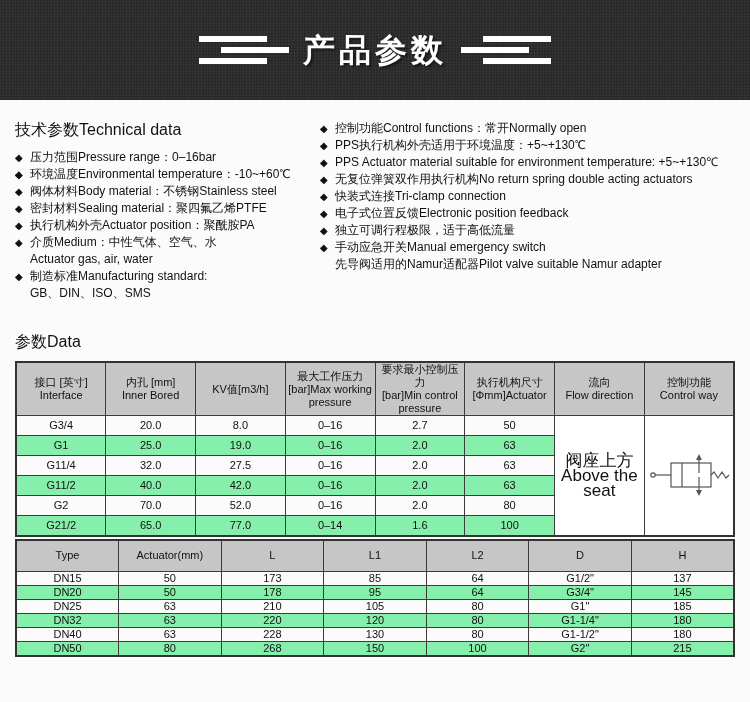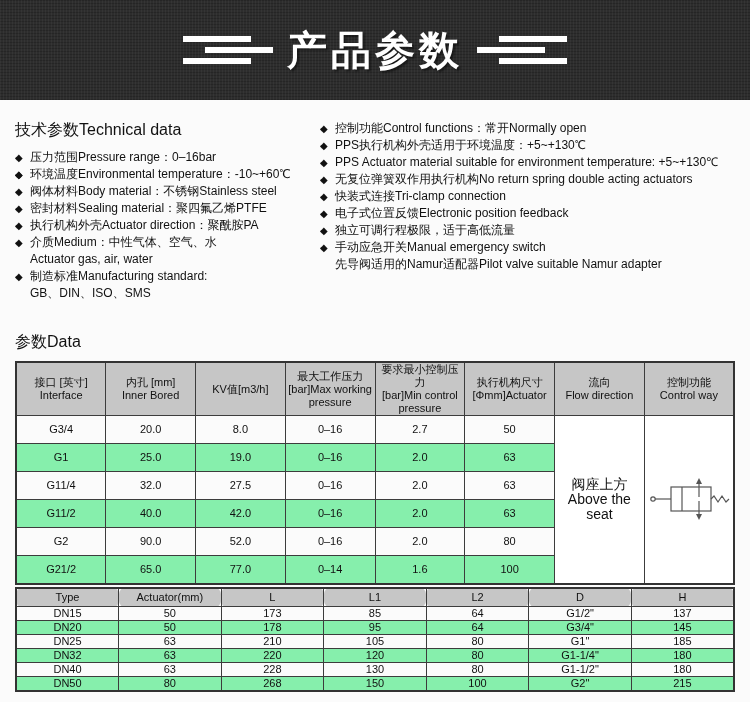--- a/index.html
+++ b/index.html
@@ -14,21 +14,21 @@
   
   .banner {
     height:100px; width:750px;
     background-color:#2d2d2d;
     background-image:
       repeating-linear-gradient(90deg, rgba(255,255,255,0.04) 0 1px, transparent 1px 3px),
       repeating-linear-gradient(0deg, rgba(0,0,0,0.18) 0 1px, transparent 1px 3px);
     display:flex; align-items:center; justify-content:center; gap:36px;
   }
   .banner-title {
-    margin:0; color:#ffffff; font-size:40px; font-weight:bold;
+    margin:0; color:#ffffff; font-size:32px; font-weight:bold;
     letter-spacing:4px; text-shadow:2px 2px 2px rgba(0,0,0,0.45);
     line-height:1;
   }
   .deco { display:flex; flex-direction:column; gap:5px; }
   .deco-line { display:block; width:68px; height:6px; background:#ffffff; }
   .deco-left .deco-line:nth-child(2){ transform:translateX(22px); }
   .deco-right .deco-line:nth-child(2){ transform:translateX(-22px); }
   
   .content { padding:20px 18px 0 15px; }
   .section-heading {
@@ -57,26 +57,26 @@
   }
   th, td {
     border:1px solid #3c3c3c; text-align:center;
     padding:0 2px; overflow:hidden;
   }
   thead th {
     background:#c6c6c6; font-weight:normal;
     white-space:pre-line; line-height:13px;
   }
   .data-table thead th { height:52px; }
-  .data-table tbody td { height:28px; line-height:15px; }
-  .dim-table thead th { height:19px; line-height:15px;border-radius:6px; }
+  .data-table tbody td { height:20px; line-height:15px; }
+  .dim-table thead th { height:32px; line-height:15px; }
   .dim-table tbody td { height:14px; line-height:13px; }
   tr.alt td { background:#86efac; }
   td.merged { background:#ffffff; white-space:pre-line; line-height:16px; }
-  td.cell-flow { font-size:14px; }
+  td.cell-flow { font-size:17px; }
   .valve-svg { display:block; margin:0 auto; }
 </style>
 </head>
 <body>
 
 <header class="banner">
   <span class="deco deco-left">
     <i class="deco-line"></i>
     <i class="deco-line"></i>
     <i class="deco-line"></i>
@@ -94,21 +94,21 @@
   <div class="cols">
 
     <section class="col-left">
       <h2 class="section-heading">技术参数Technical data</h2>
       <ul class="bullet-list">
         <li><span class="bullet">◆</span><span>压力范围Pressure range：0–16bar</span></li>
         <li><span class="bullet">◆</span></li>
         <li><span class="bullet">◆</span><span>环境温度Environmental temperature：-10~+60℃</span></li>
         <li><span class="bullet">◆</span><span>阀体材料Body material：不锈钢Stainless steel</span></li>
         <li><span class="bullet">◆</span><span>密封材料Sealing material：聚四氟乙烯PTFE</span></li>
-        <li><span class="bullet">◆</span><span>执行机构外壳Actuator direction：聚酰胺PA</span></li>
+        <li><span class="bullet">◆</span><span>执行机构外壳Actuator position：聚酰胺PA</span></li>
         <li><span class="bullet">◆</span><span>介质Medium：中性气体、空气、水</span><span class="cont">Actuator gas, air, water</span></li>
         <li><span class="bullet">◆</span><span>制造标准Manufacturing standard:</span><span class="cont">GB、DIN、ISO、SMS</span></li>
       </ul>
     </section>
 
     <section class="col-right">
       <ul class="bullet-list">
         <li><span class="bullet">◆</span><span>控制功能Control functions：常开Normally open</span></li>
         <li><span class="bullet">◆</span><span>PPS执行机构外壳适用于环境温度：+5~+130℃</span></li>
         <li><span class="bullet">◆</span><span>PPS Actuator material suitable for environment temperature: +5~+130℃</span></li>
@@ -191,21 +191,21 @@
       <tr class="alt">
         <td>G11/2</td>
         <td>40.0</td>
         <td>42.0</td>
         <td>0–16</td>
         <td>2.0</td>
         <td>63</td>
       </tr>
       <tr>
         <td>G2</td>
-        <td>90.0</td>
+        <td>70.0</td>
         <td>52.0</td>
         <td>0–16</td>
         <td>2.0</td>
         <td>80</td>
       </tr>
       <tr class="alt">
         <td>G21/2</td>
         <td>65.0</td>
         <td>77.0</td>
         <td>0–14</td>

